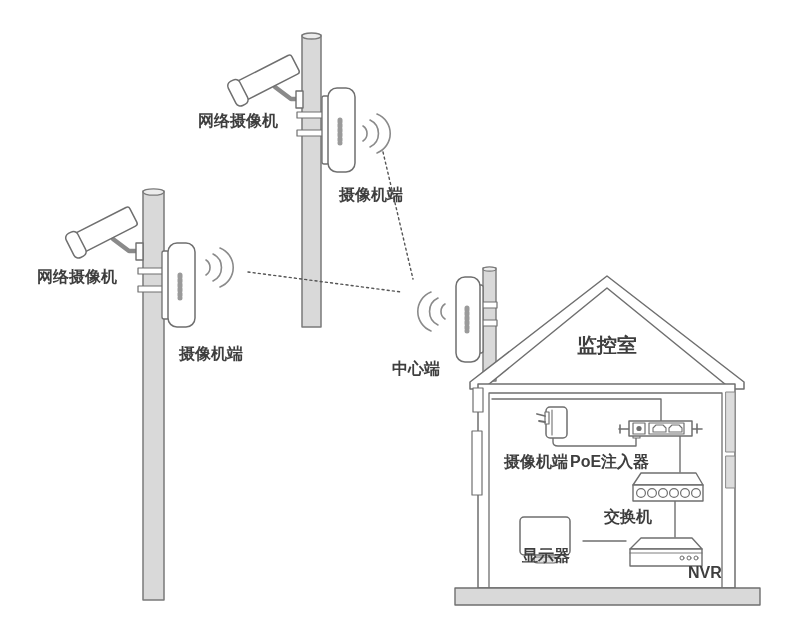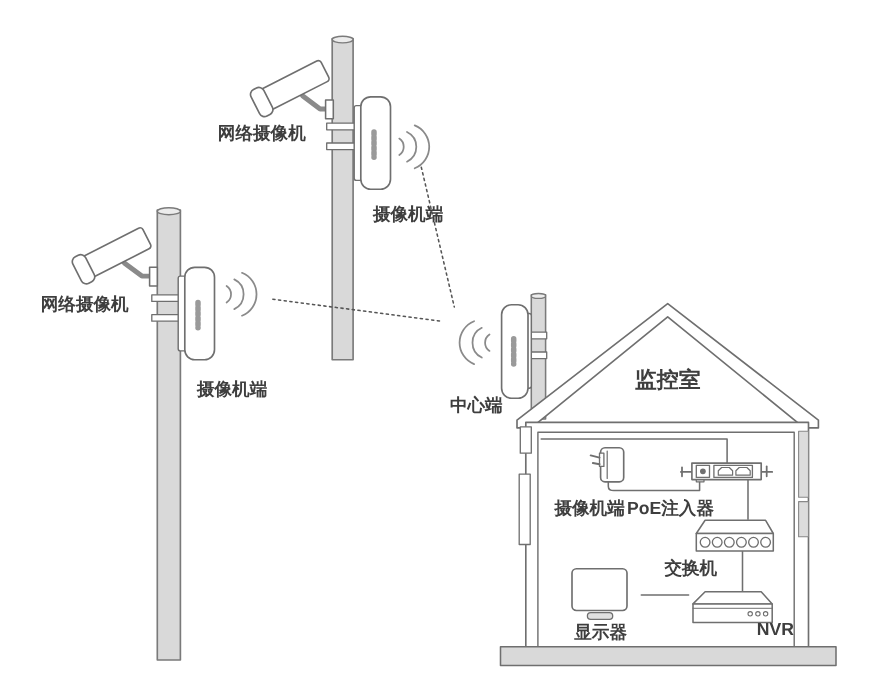--- a/index.html
+++ b/index.html
@@ -156,20 +156,20 @@
     <g stroke="#6f6f6f">
       <rect x="520" y="517" width="50" height="38" rx="4" fill="#ffffff" stroke-width="1.5"></rect>
       <rect x="534" y="557" width="23" height="6" rx="3" fill="#e0e0e0" stroke-width="1.2"></rect>
     </g>
   </svg>
 
   <div class="lbl" style="left:198px;top:111px">网络摄像机</div>
   <div class="lbl" style="left:339px;top:185px">摄像机端</div>
   <div class="lbl" style="left:37px;top:267px">网络摄像机</div>
   <div class="lbl" style="left:179px;top:344px">摄像机端</div>
-  <div class="lbl" style="left:409px;top:359px">中心端</div>
+  <div class="lbl" style="left:392px;top:359px">中心端</div>
   <div class="lbl lbl--lg" style="left:577px;top:332px">监控室</div>
   <div class="lbl" style="left:504px;top:452px">摄像机端</div>
   <div class="lbl" style="left:570px;top:452px">PoE注入器</div>
   <div class="lbl" style="left:604px;top:507px">交换机</div>
-  <div class="lbl" style="left:522px;top:565px">显示器</div>
+  <div class="lbl" style="left:522px;top:546px">显示器</div>
   <div class="lbl" style="left:688px;top:564px">NVR</div>
 </div>
 
 </body></html>

